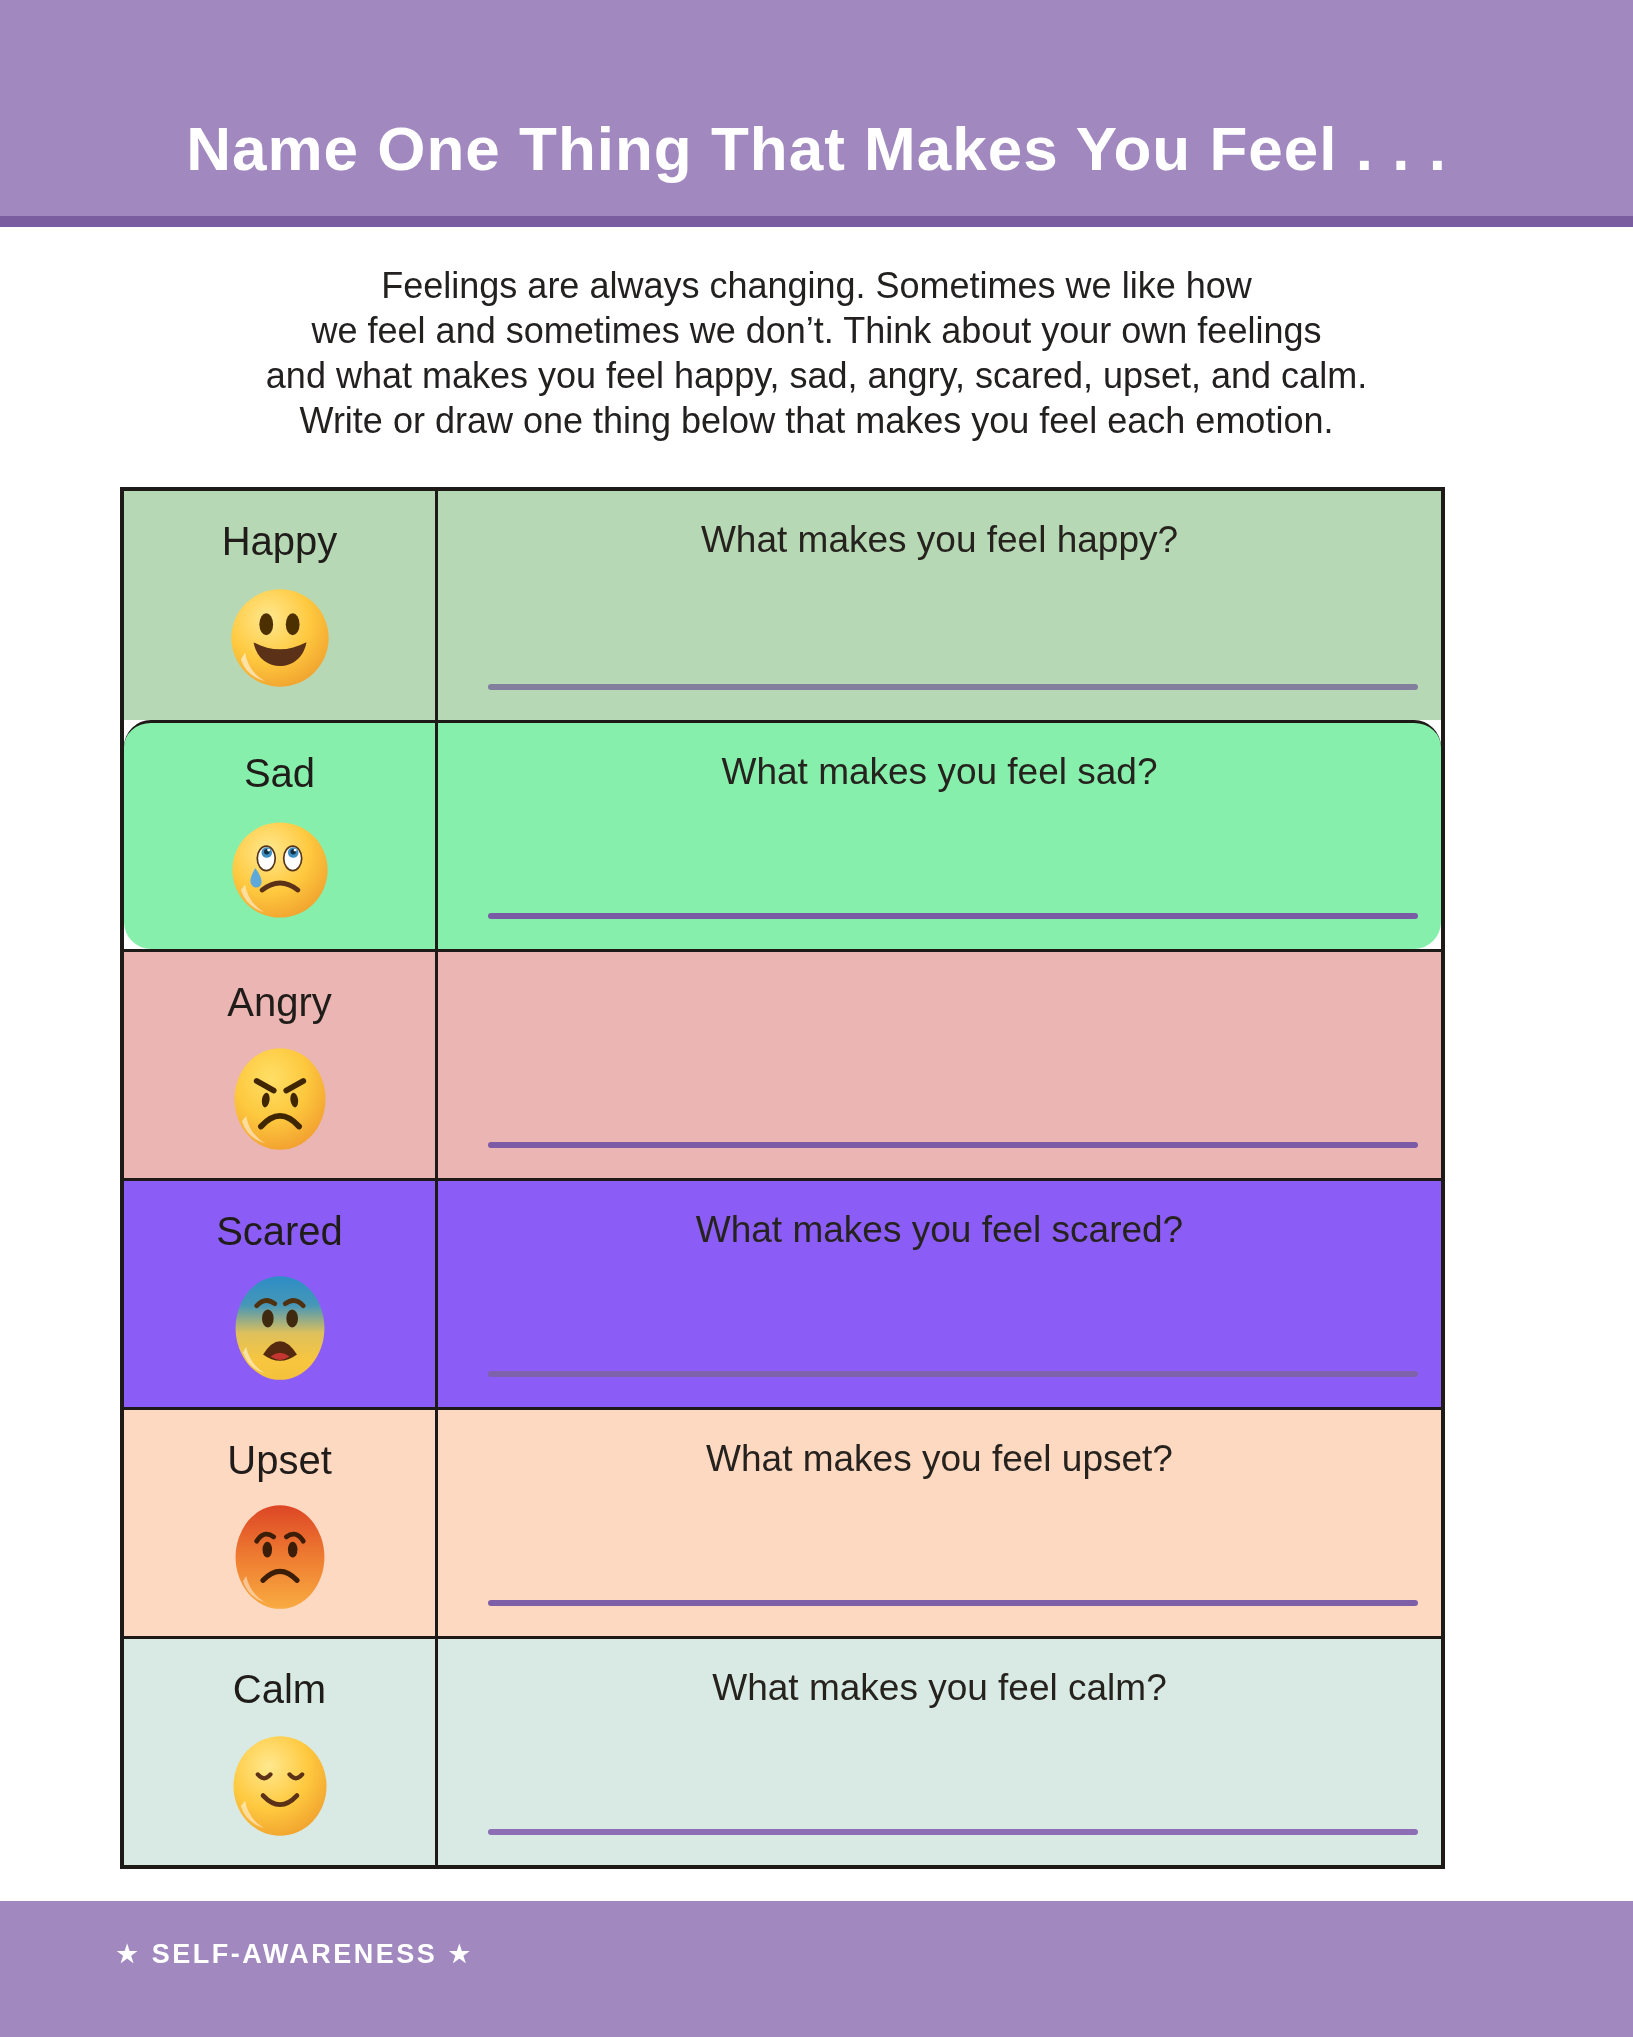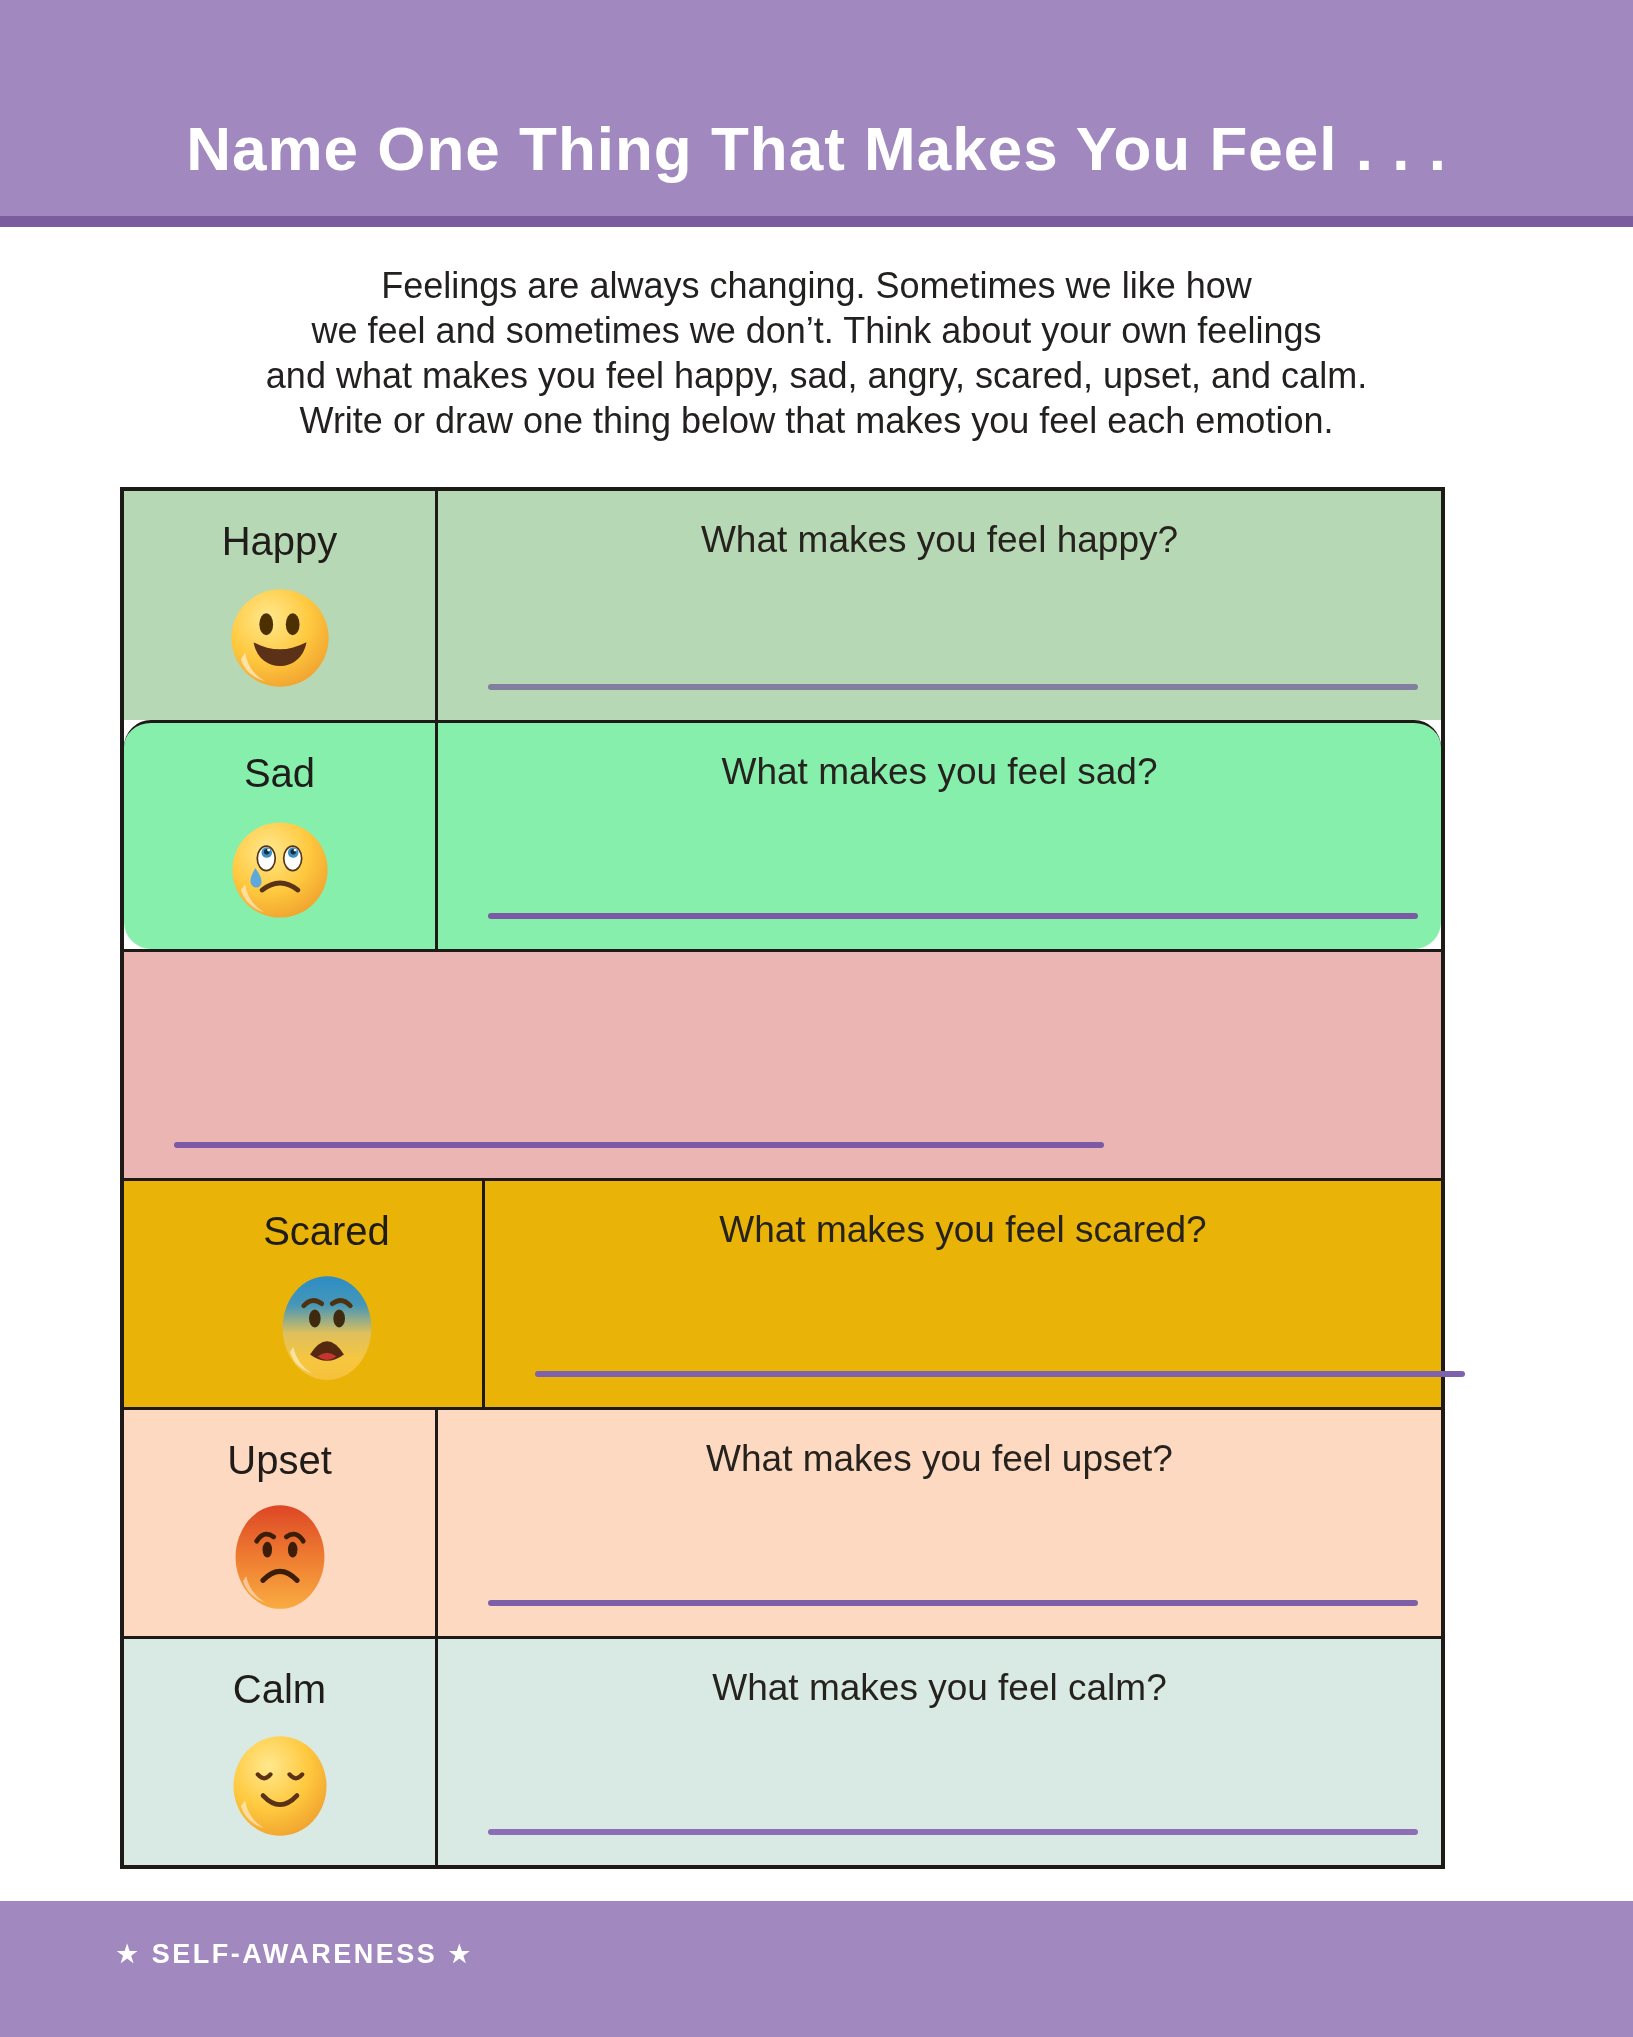--- a/index.html
+++ b/index.html
@@ -150,26 +150,45 @@
         <path d="M33 71 Q50 57.5 67 71" stroke="#5b3217" stroke-width="4.5" fill="none" stroke-linecap="round"></path>
       </svg>
     </div>
     <div class="cell-right">
       <div class="question">What makes you feel sad?</div>
       <div class="answer-line" style="background-color: rgb(122, 90, 165);"></div>
     </div>
   </div>
 
   <div class="t-row" style="background-color: rgb(234, 181, 178);">
+    <div class="cell-left">
+      <div class="emotion-label">Angry</div>
+      <svg class="emoji-svg" width="106" height="110" viewBox="0 0 100 104">
+        <defs>
+          <radialGradient id="grad-angry" cx="40%" cy="30%" r="80%">
+            <stop offset="0%" stop-color="#ffdf66"></stop>
+              <stop offset="50%" stop-color="#fdc83e"></stop>
+              <stop offset="100%" stop-color="#f0982c"></stop>
+          </radialGradient>
+        </defs>
+        <ellipse cx="50" cy="52" rx="43" ry="48" fill="url(#grad-angry)"></ellipse>
+        <path d="M18 68 Q21 85 36 94 Q19 89 14 73 Z" fill="#ffffff" opacity="0.5"></path>
+        <path d="M28 35 L44 44" stroke="#3f2600" stroke-width="5.5" stroke-linecap="round"></path>
+        <path d="M72 35 L56 44" stroke="#3f2600" stroke-width="5.5" stroke-linecap="round"></path>
+        <ellipse cx="36.5" cy="53" rx="3.6" ry="7" fill="#3f2600" transform="rotate(8 36.5 53)"></ellipse>
+        <ellipse cx="63.5" cy="53" rx="3.6" ry="7" fill="#3f2600" transform="rotate(-8 63.5 53)"></ellipse>
+        <path d="M32 78 Q50 58 68 78" stroke="#3f2600" stroke-width="5.5" fill="none" stroke-linecap="round"></path>
+      </svg>
+    </div>
     <div class="cell-right">
       <div class="answer-line" style="background-color: rgb(124, 90, 165);"></div>
     </div>
   </div>
 
-  <div class="t-row" style="background-color: #eab308; padding-left: 47px;">
+  <div class="t-row" style="background-color: #8b5cf6;">
     <div class="cell-left">
       <div class="emotion-label">Scared</div>
       <svg class="emoji-svg" width="106" height="110" viewBox="0 0 100 104">
         <defs>
           <linearGradient id="grad-scared" x1="0" y1="0" x2="0" y2="1">
             <stop offset="0%" stop-color="#2d8dc6"></stop>
               <stop offset="28%" stop-color="#4697b7"></stop>
               <stop offset="55%" stop-color="#dec05c"></stop>
               <stop offset="82%" stop-color="#f8c63e"></stop>
               <stop offset="100%" stop-color="#f5c13c"></stop>

